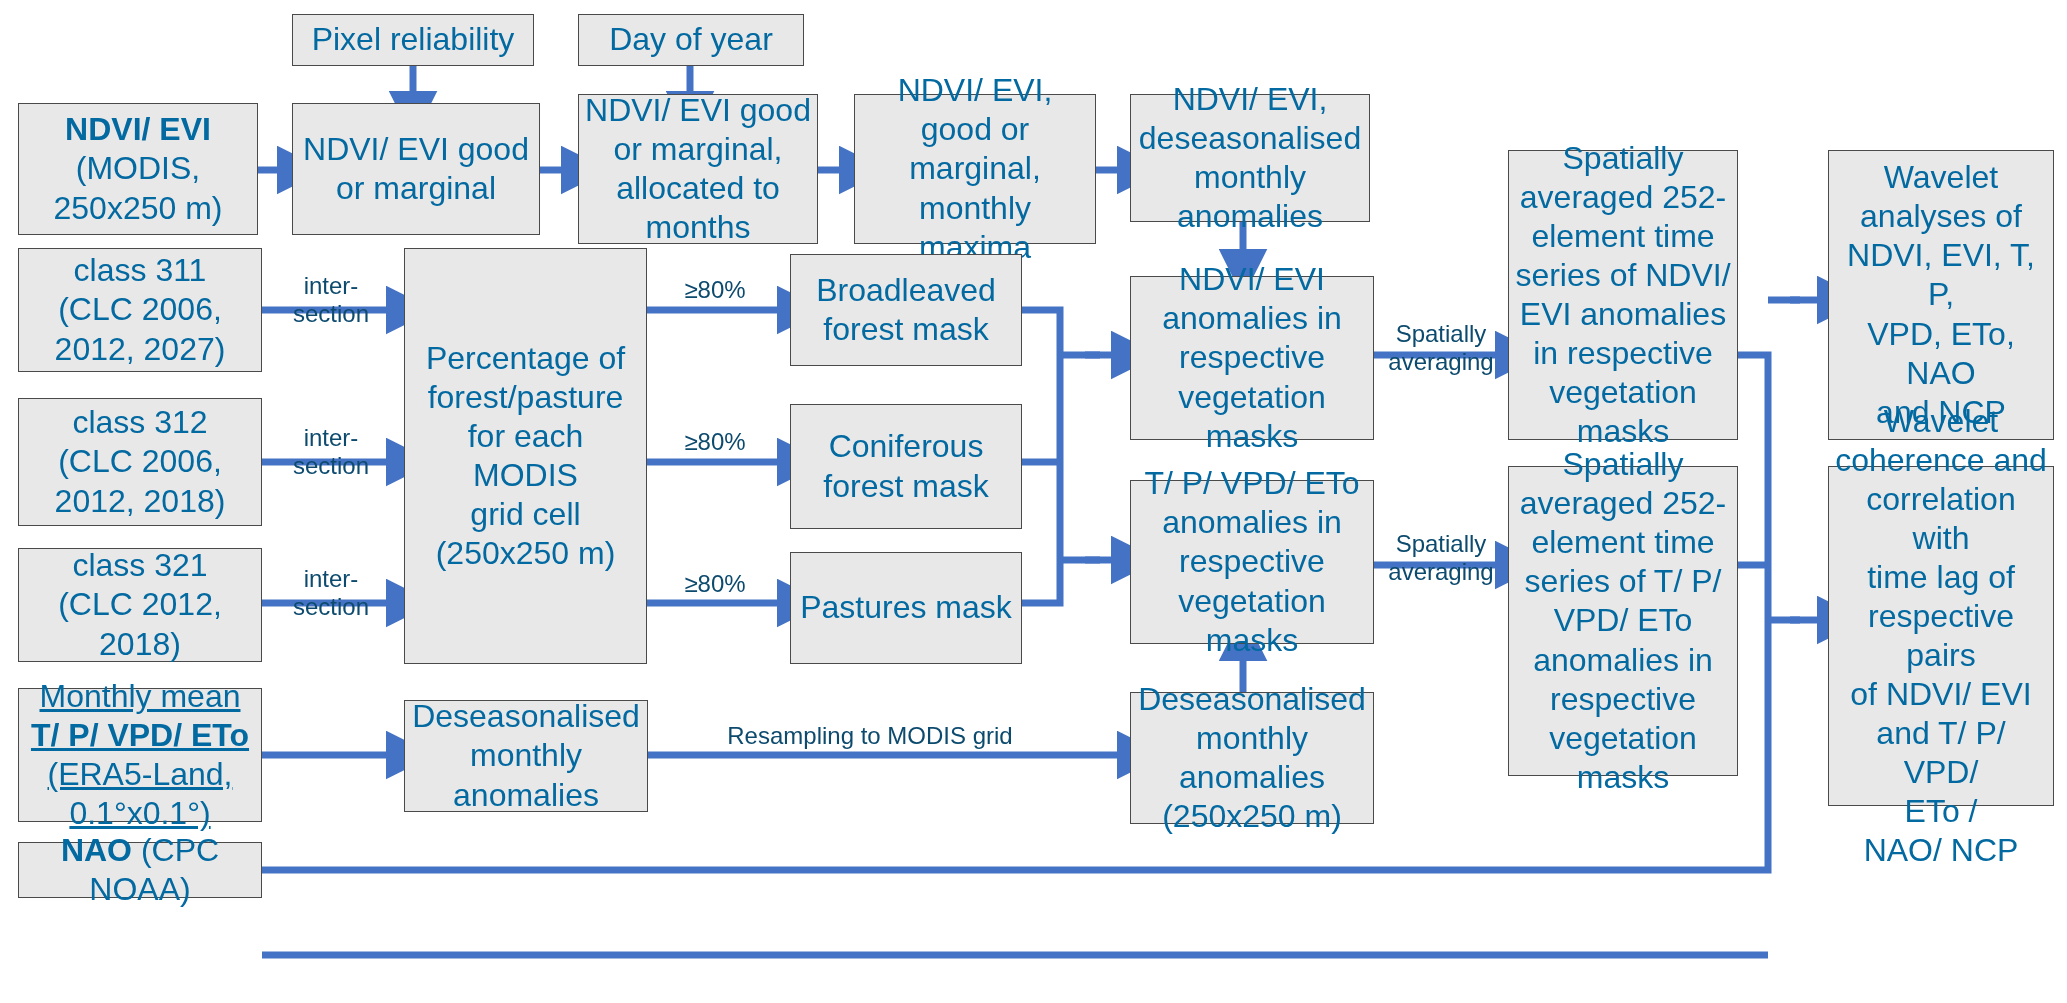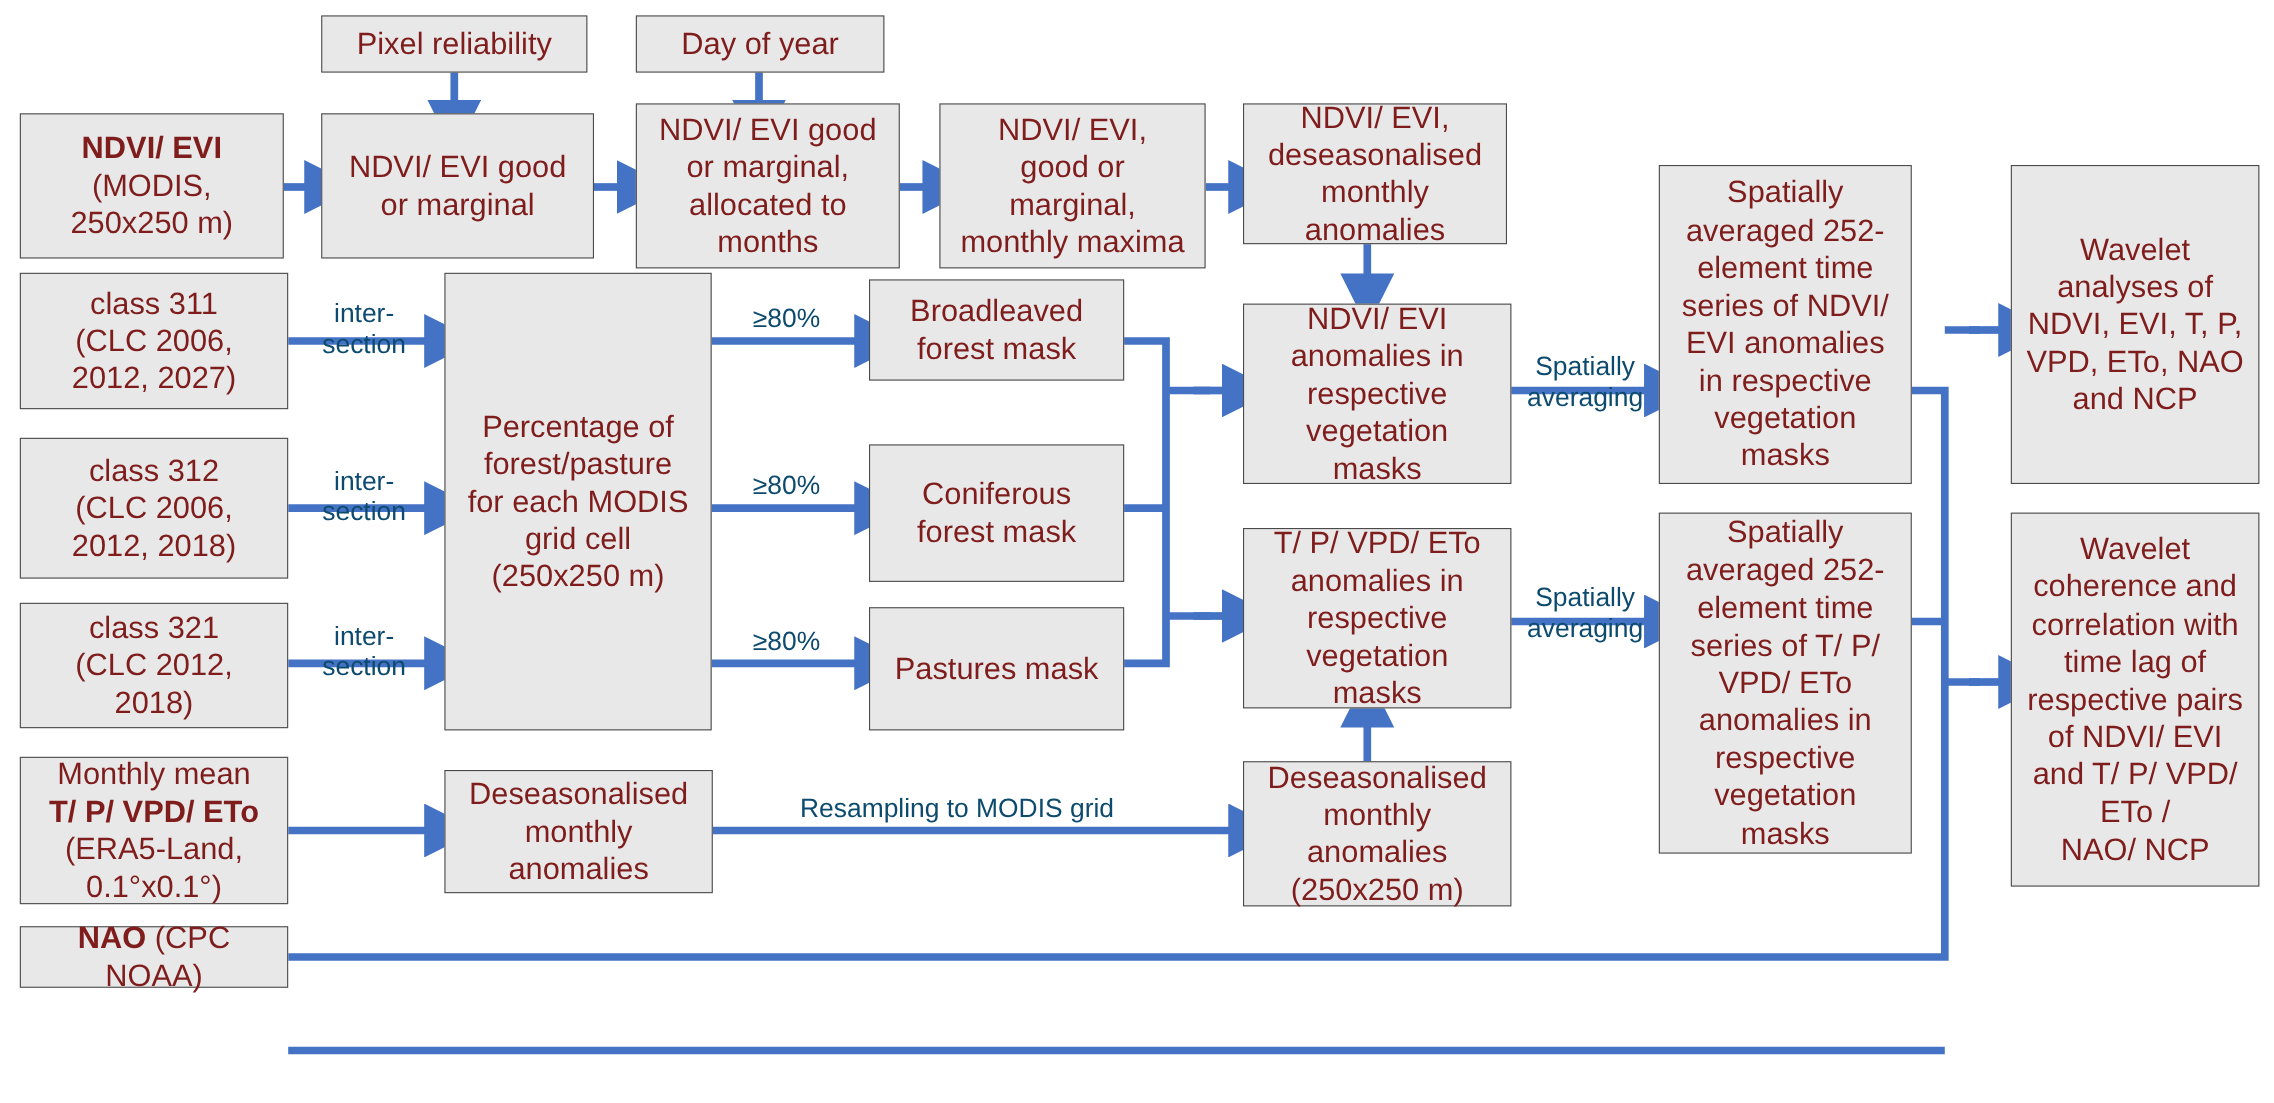--- a/index.html
+++ b/index.html
@@ -19,22 +19,22 @@
   }
   .box {
     position: absolute;
     box-sizing: border-box;
     background: #e8e8e8;
     border: 1px solid #4a4a4a;
     display: flex;
     align-items: center;
     justify-content: center;
     text-align: center;
-    color: #7f1d1d;
-    font-size: 28px;
+    color: #0369a1;
+    font-size: 32px;
     line-height: 1.22;
     padding: 4px 6px;
   }
   .box .txt { white-space: pre-line; }
   .label {
     position: absolute;
     color: #0c4a6e;
     font-size: 24px;
     line-height: 1.18;
     text-align: center;
@@ -184,21 +184,21 @@
   </div>
 
   <div class="box" style="left:404px; top:248px; width:243px; height:416px;">
     <span class="txt">Percentage of
 forest/pasture
 for each MODIS
 grid cell
 (250x250 m)</span>
   </div>
 
-  <div class="box" style="left:790px; top:254px; width:232px; height:92px;">
+  <div class="box" style="left:790px; top:254px; width:232px; height:112px;">
     <span class="txt">Broadleaved
 forest mask</span>
   </div>
 
   <div class="box" style="left:790px; top:404px; width:232px; height:125px;">
     <span class="txt">Coniferous
 forest mask</span>
   </div>
 
   <div class="box" style="left:790px; top:552px; width:232px; height:112px;">
@@ -214,21 +214,21 @@
   </div>
 
   <div class="box" style="left:1130px; top:480px; width:244px; height:164px;">
     <span class="txt">T/ P/ VPD/ ETo
 anomalies in
 respective
 vegetation
 masks</span>
   </div>
 
-  <div class="box" style="left:18px; top:688px; width:244px; height:134px;">
+  <div class="box" style="left:18px; top:688px; width:244px; height:134px;text-decoration:underline;">
     <span class="txt">Monthly mean<br><b>T/ P/ VPD/ ETo</b><br>(ERA5-Land,<br>0.1°x0.1°)</span>
   </div>
 
   <div class="box" style="left:404px; top:700px; width:244px; height:112px;">
     <span class="txt">Deseasonalised
 monthly
 anomalies</span>
   </div>
 
   <div class="box" style="left:1130px; top:692px; width:244px; height:132px;">

